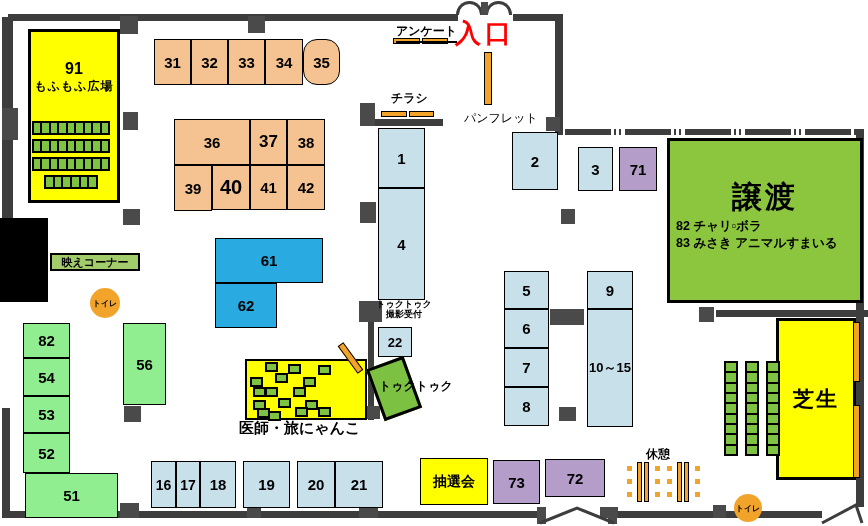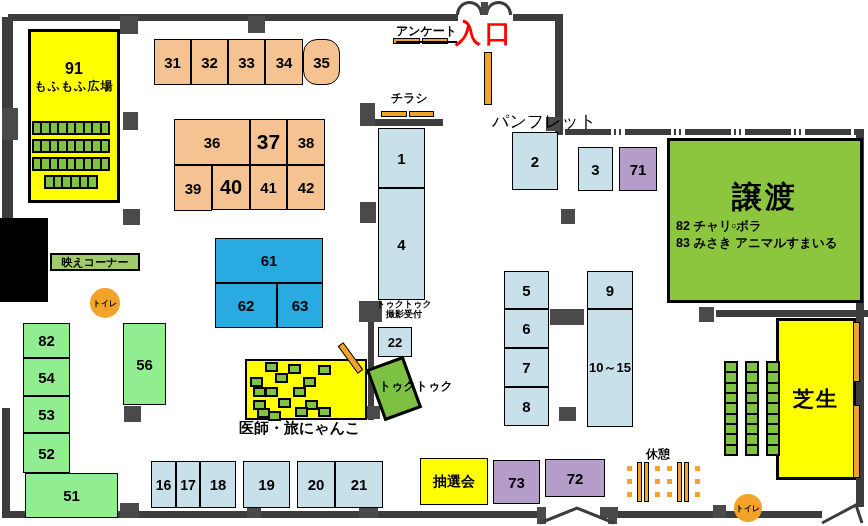--- a/index.html
+++ b/index.html
@@ -25,21 +25,21 @@
   #area-adoption .ttl{text-align:center;font-size:30px;font-weight:bold;letter-spacing:3px;margin-top:36px;}
   #area-adoption .ln{font-size:12.5px;font-weight:bold;line-height:17px;padding-left:6px;white-space:nowrap;}
   #area-lawn{left:776px;top:318px;width:80px;height:162px;background:#FFFF00;border:3px solid #000;display:flex;align-items:center;justify-content:center;font-size:21px;font-weight:bold;letter-spacing:2px;}
   #area-vet{left:245px;top:359px;width:122px;height:61px;background:#FFFF00;border:2.5px solid #000;}
   #area-tuktuk{left:374px;top:361px;width:40px;height:55px;background:#7CC142;border:3px solid #000;transform:rotate(-20deg);}
   #bae-corner{left:50px;top:253px;width:90px;height:18px;background:#A2CB6C;border:2.5px solid #000;display:flex;align-items:center;justify-content:center;font-size:11px;font-weight:bold;z-index:3;}
   #lottery{left:420px;top:458px;width:68px;height:47px;background:#FFFF00;border:1.5px solid #000;display:flex;align-items:center;justify-content:center;font-size:14px;font-weight:bold;z-index:3;}
   #entrance-label{left:455px;top:16px;font-size:26px;font-weight:bold;color:#FF0000;letter-spacing:4px;}
   #survey-label{left:396px;top:23px;font-size:12px;font-weight:bold;border-bottom:2px solid #000;padding-bottom:1px;}
   #flyer-label{left:391px;top:90px;font-size:12px;font-weight:bold;}
-  #pamphlet-label{left:492px;top:110px;font-size:17px;}
+  #pamphlet-label{left:464px;top:110px;font-size:12px;}
   #tuk-reception{left:372px;top:299px;width:64px;font-size:9px;font-weight:bold;text-align:center;line-height:10px;}
   #tuk-label{left:379px;top:378px;font-size:12px;font-weight:bold;}
   #rest-label{left:646px;top:446px;font-size:12px;font-weight:bold;}
   #vet-label{left:239px;top:419px;font-size:15px;font-weight:bold;}
   .door-arc{position:absolute;width:27px;height:14px;border:3px solid #3d3d3d;border-bottom:none;border-radius:14px 14px 0 0;background:#fff;box-sizing:border-box;z-index:2;}
   #doors-svg{position:absolute;left:0;top:0;z-index:5;pointer-events:none;}
 </style>
 </head>
 <body>
 
@@ -128,41 +128,40 @@
     <div class="pillar" style="left: 713px; top: 505px; width: 13px; height: 13px;"></div>
     <div class="pillar" style="left: 537px; top: 507px; width: 9px; height: 17px;"></div>
     <div class="pillar" style="left: 608px; top: 507px; width: 9px; height: 17px;"></div>
     <div class="pillar" style="left: 481px; top: 2px; width: 7px; height: 13px;"></div>
     <div class="booth" style="left: 154px; top: 39px; width: 37px; height: 46px; background: rgb(245, 194, 145); font-size: 15px;">31</div>
     <div class="booth" style="left: 191px; top: 39px; width: 37px; height: 46px; background: rgb(245, 194, 145); font-size: 15px;">32</div>
     <div class="booth" style="left: 228px; top: 39px; width: 37px; height: 46px; background: rgb(245, 194, 145); font-size: 15px;">33</div>
     <div class="booth" style="left: 265px; top: 39px; width: 38px; height: 46px; background: rgb(245, 194, 145); font-size: 15px;">34</div>
     <div class="booth" style="left: 303px; top: 39px; width: 37px; height: 46px; background: rgb(245, 194, 145); font-size: 15px; border-radius: 14px;">35</div>
     <div class="booth" style="left: 174px; top: 119px; width: 76px; height: 46px; background: rgb(245, 194, 145); font-size: 15px;">36</div>
-    <div class="booth" style="left: 250px; top: 119px; width: 37px; height: 46px; background: rgb(245, 194, 145); font-size: 21px; text-align: right;">37</div>
+    <div class="booth" style="left: 250px; top: 119px; width: 37px; height: 46px; background: rgb(245, 194, 145); font-size: 17px; text-align: right;">37</div>
     <div class="booth" style="left: 287px; top: 119px; width: 38px; height: 46px; background: rgb(245, 194, 145); font-size: 15px;">38</div>
     <div class="booth" style="left: 174px; top: 165px; width: 38px; height: 46px; background: rgb(245, 194, 145); font-size: 15px;">39</div>
     <div class="booth" style="left: 212px; top: 165px; width: 38px; height: 45px; background: rgb(245, 194, 145); font-size: 20px;">40</div>
     <div class="booth" style="left: 250px; top: 165px; width: 37px; height: 45px; background: rgb(245, 194, 145); font-size: 15px;">41</div>
     <div class="booth" style="left: 287px; top: 165px; width: 38px; height: 45px; background: rgb(245, 194, 145); font-size: 15px;">42</div>
     <div class="booth" style="left: 378px; top: 128px; width: 47px; height: 60px; background: rgb(200, 224, 234); font-size: 15px;">1</div>
     <div class="booth" style="left: 378px; top: 188px; width: 47px; height: 112px; background: rgb(200, 224, 234); font-size: 15px;">4</div>
     <div class="booth" style="left: 512px; top: 132px; width: 46px; height: 58px; background: rgb(200, 224, 234); font-size: 15px;">2</div>
     <div class="booth" style="left: 578px; top: 147px; width: 35px; height: 44px; background: rgb(200, 224, 234); font-size: 15px;">3</div>
     <div class="booth" style="left: 619px; top: 147px; width: 38px; height: 44px; background: rgb(180, 157, 201); font-size: 15px;">71</div>
     <div class="booth" style="left: 504px; top: 271px; width: 45px; height: 38px; background: rgb(200, 224, 234); font-size: 15px;">5</div>
     <div class="booth" style="left: 504px; top: 309px; width: 45px; height: 39px; background: rgb(200, 224, 234); font-size: 15px;">6</div>
     <div class="booth" style="left: 504px; top: 348px; width: 45px; height: 39px; background: rgb(200, 224, 234); font-size: 15px;">7</div>
     <div class="booth" style="left: 504px; top: 387px; width: 45px; height: 39px; background: rgb(200, 224, 234); font-size: 15px;">8</div>
     <div class="booth" style="left: 587px; top: 271px; width: 46px; height: 38px; background: rgb(200, 224, 234); font-size: 15px;">9</div>
     <div class="booth" style="left: 587px; top: 309px; width: 46px; height: 118px; background: rgb(200, 224, 234); font-size: 13px;">10～15</div>
     <div class="booth" style="left: 378px; top: 327px; width: 34px; height: 30px; background: rgb(200, 224, 234); font-size: 13px;">22</div>
     <div class="booth" style="left: 215px; top: 238px; width: 108px; height: 45px; background: rgb(41, 171, 226); font-size: 15px;">61</div>
     <div class="booth" style="left: 215px; top: 283px; width: 62px; height: 45px; background: rgb(41, 171, 226); font-size: 15px;">62</div>
-    <div class="booth" style="left: 277px; top: 283px; width: 46px; height: 45px; background: rgb(41, 171, 226); font-size: 15px;">63</div>
     <div class="booth" style="left: 23px; top: 323px; width: 47px; height: 35px; background: rgb(144, 238, 144); font-size: 15px;">82</div>
     <div class="booth" style="left: 23px; top: 358px; width: 47px; height: 38px; background: rgb(144, 238, 144); font-size: 15px;">54</div>
     <div class="booth" style="left: 23px; top: 396px; width: 47px; height: 37px; background: rgb(144, 238, 144); font-size: 15px;">53</div>
     <div class="booth" style="left: 23px; top: 433px; width: 47px; height: 40px; background: rgb(144, 238, 144); font-size: 15px;">52</div>
     <div class="booth" style="left: 25px; top: 473px; width: 93px; height: 45px; background: rgb(144, 238, 144); font-size: 15px;">51</div>
     <div class="booth" style="left: 123px; top: 323px; width: 43px; height: 82px; background: rgb(144, 238, 144); font-size: 15px;">56</div>
     <div class="booth" style="left: 151px; top: 461px; width: 25px; height: 47px; background: rgb(200, 224, 234); font-size: 14px;">16</div>
     <div class="booth" style="left: 176px; top: 461px; width: 24px; height: 47px; background: rgb(200, 224, 234); font-size: 14px;">17</div>
     <div class="booth" style="left: 200px; top: 461px; width: 36px; height: 47px; background: rgb(200, 224, 234); font-size: 15px;">18</div>
     <div class="booth" style="left: 243px; top: 461px; width: 47px; height: 47px; background: rgb(200, 224, 234); font-size: 15px;">19</div>

